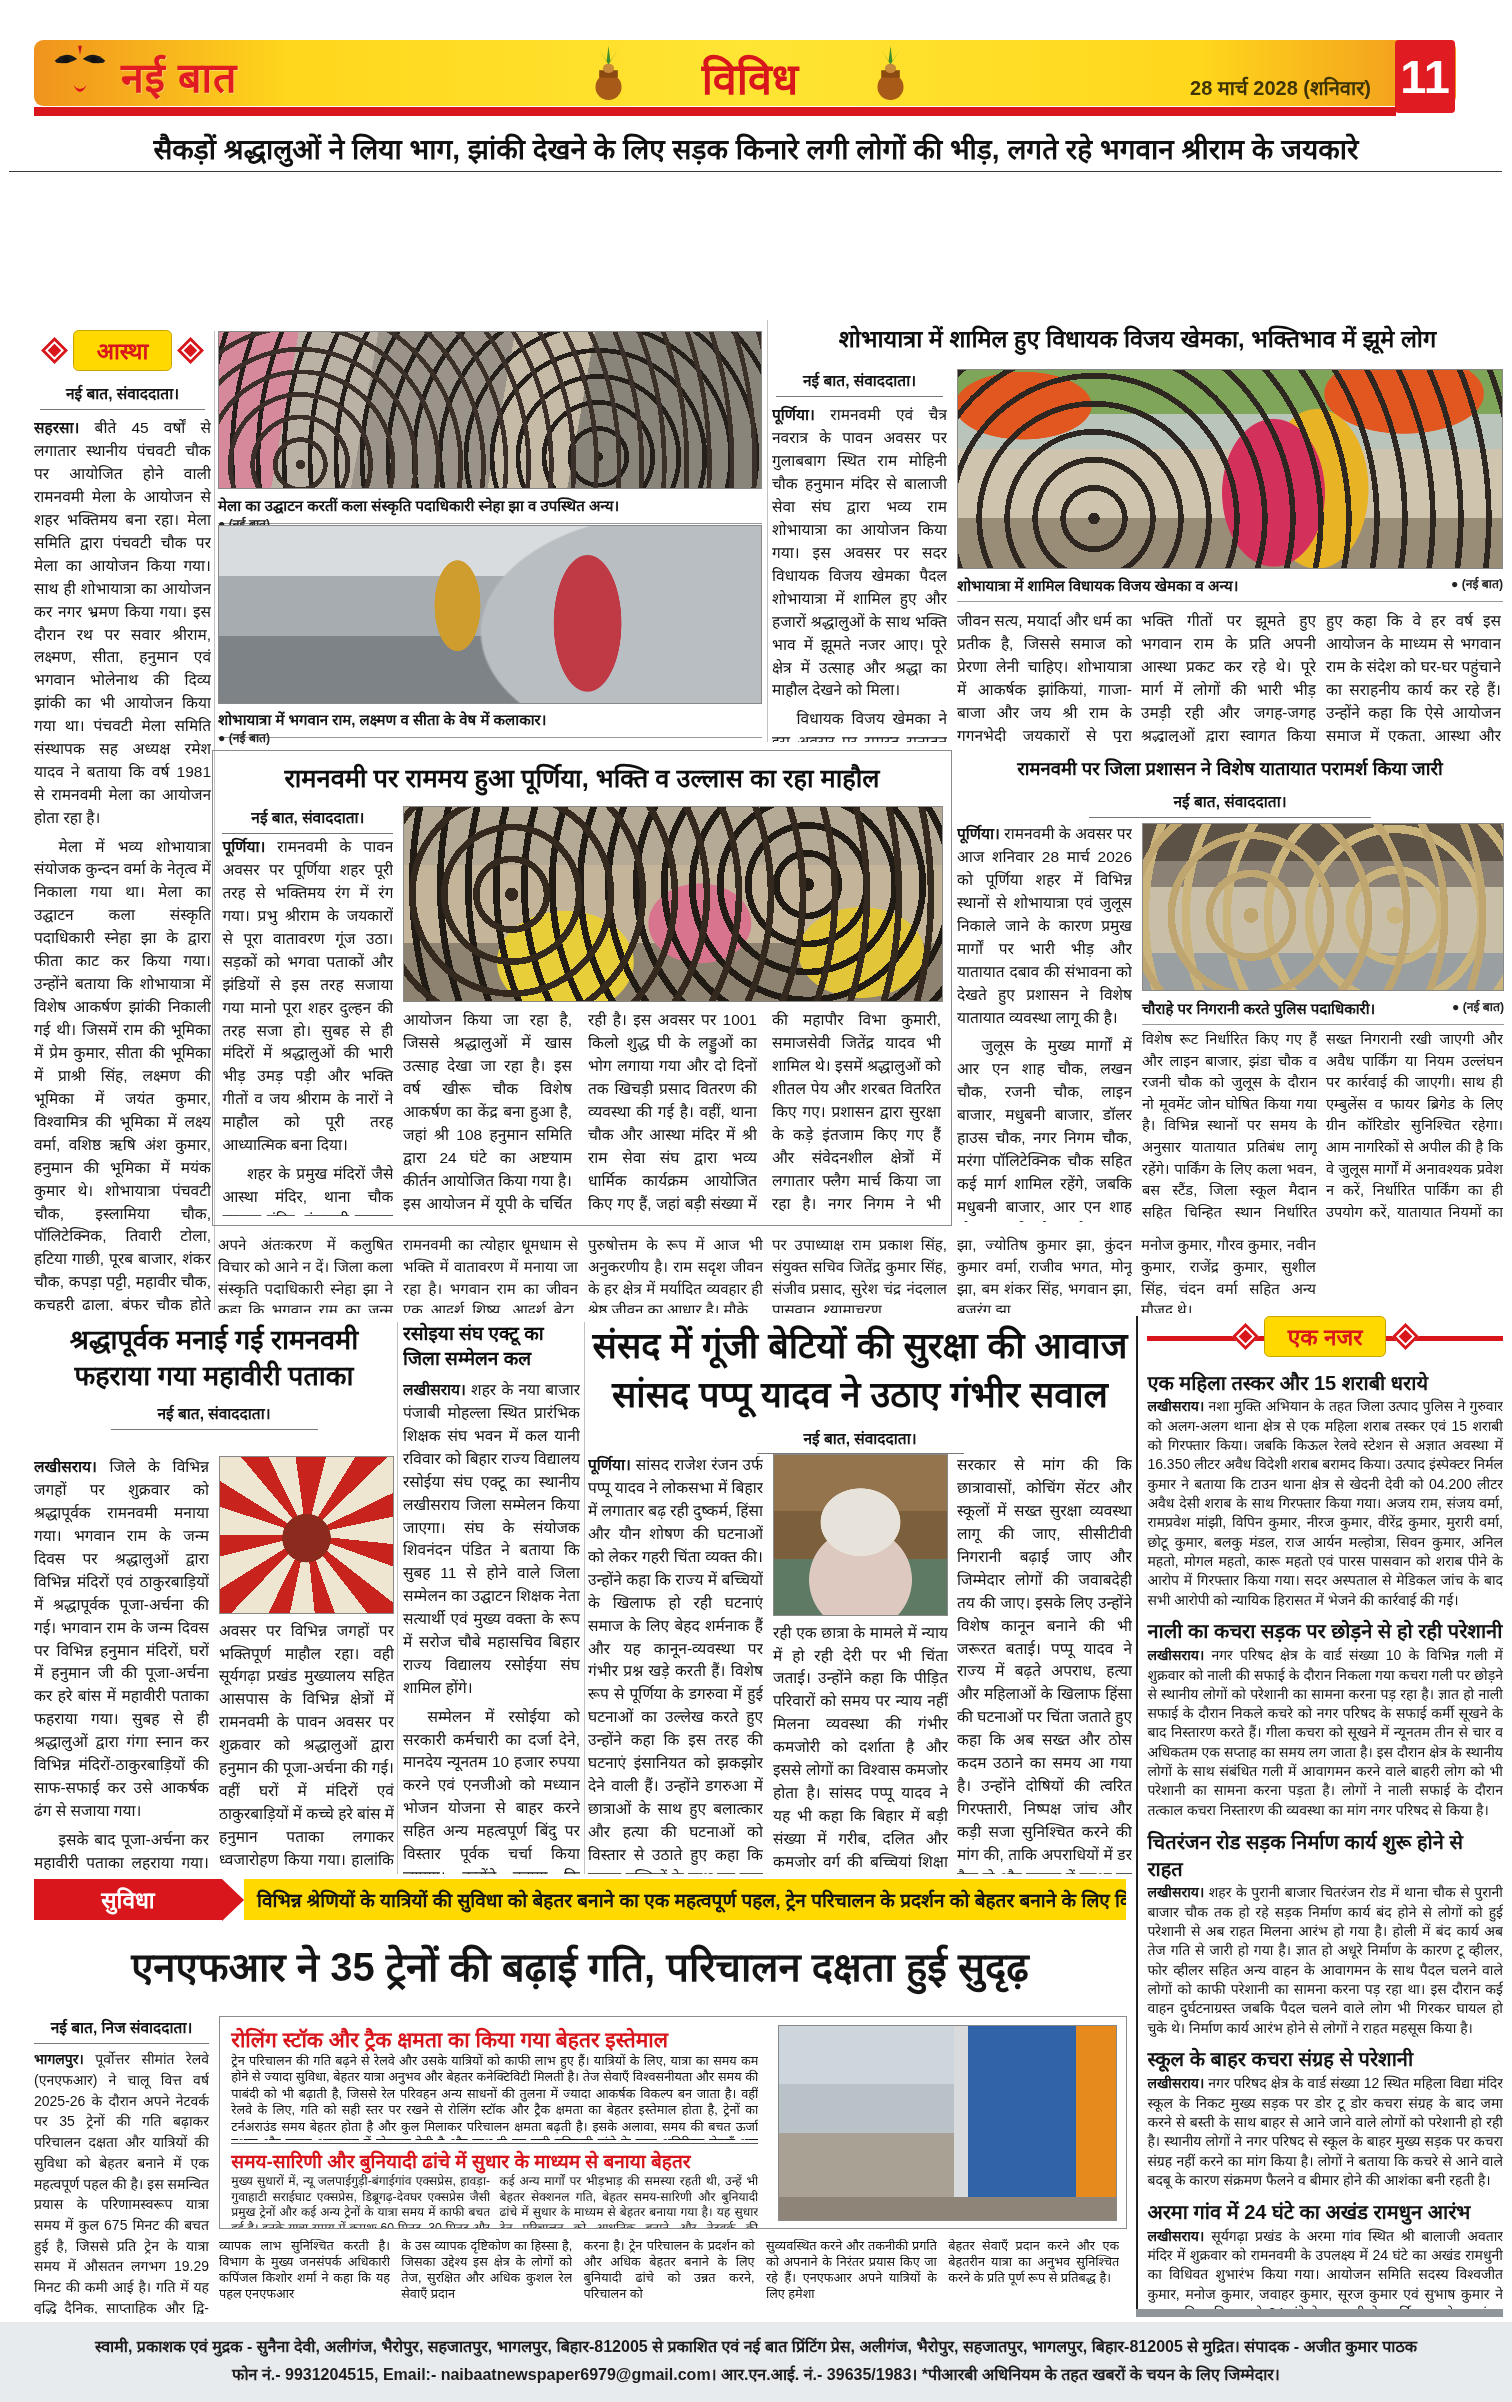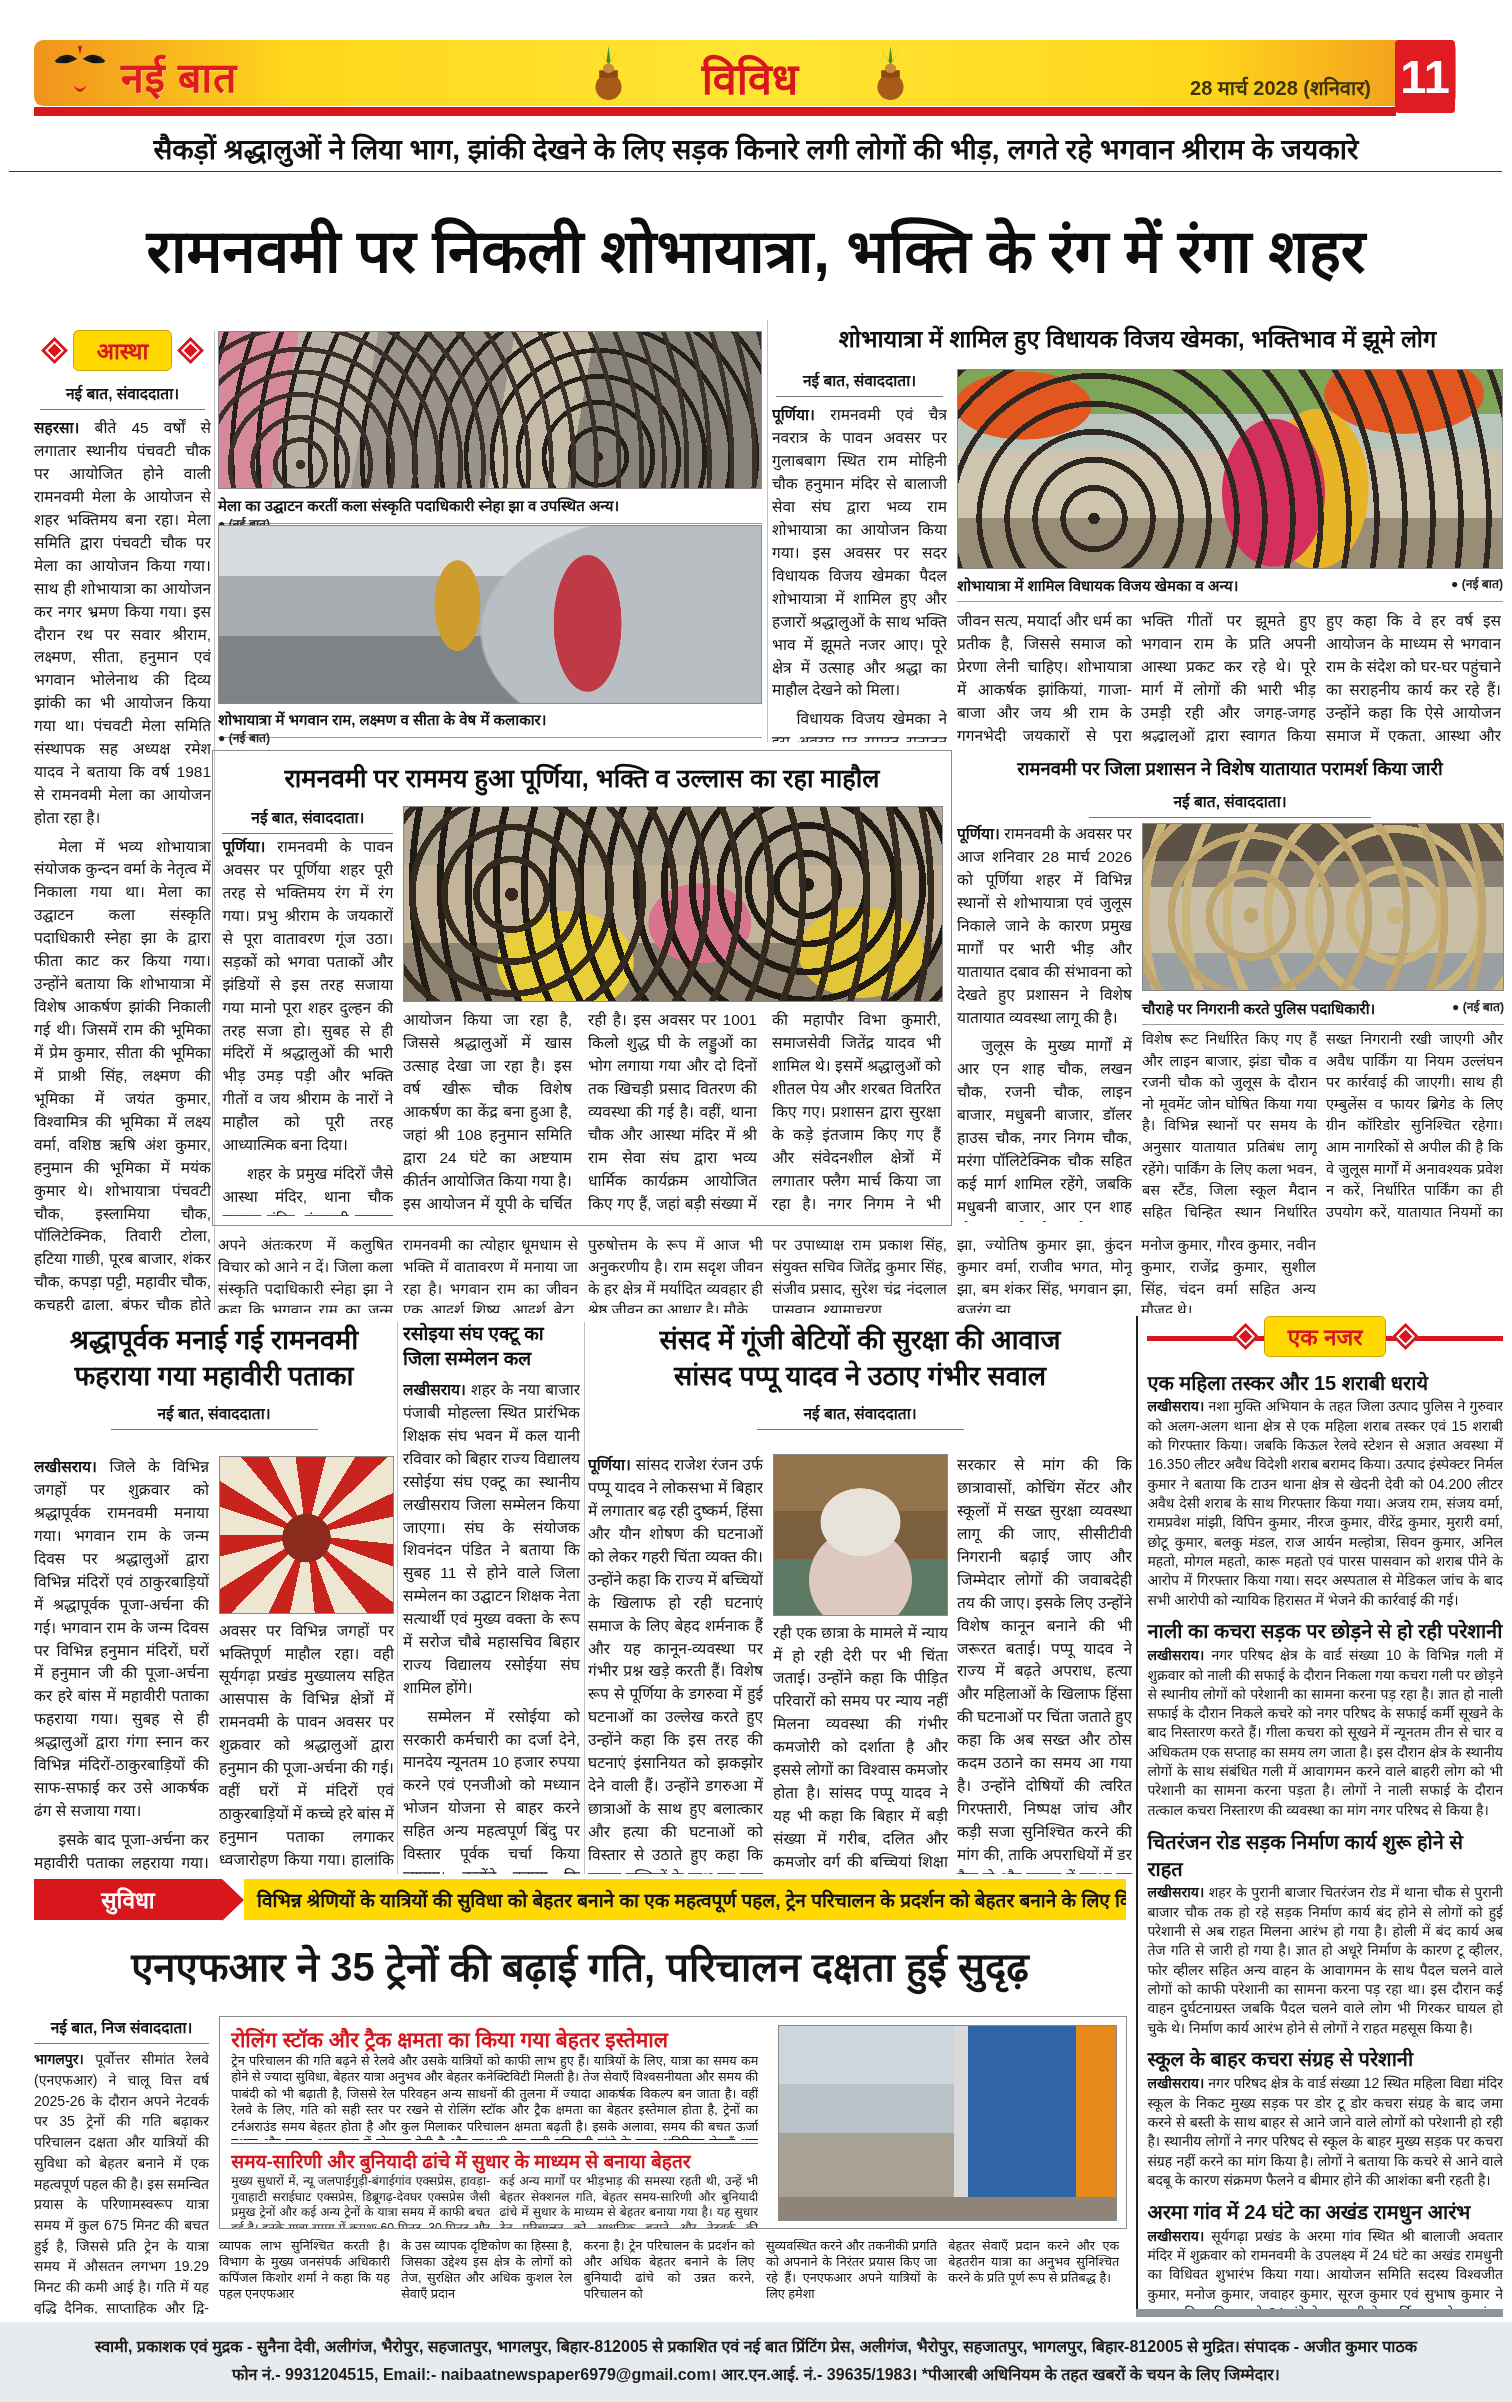--- a/index.html
+++ b/index.html
@@ -15,21 +15,21 @@
   .redstrip{background:#d8161c;}
   
   .kicker{font-size:28px;font-weight:800;text-align:center;white-space:nowrap;overflow:hidden;color:#111;}
   .mainhead{font-size:60px;font-weight:800;text-align:center;white-space:nowrap;overflow:hidden;color:#0d0d0d;}
   .hl{font-weight:800;color:#0f0f0f;text-align:center;overflow:hidden;}
   .hl1{font-size:23.5px;white-space:nowrap;}
   .hl2{font-size:25.4px;white-space:nowrap;}
   .hl3{font-size:18.4px;white-space:nowrap;}
   .hl4{font-size:27px;line-height:1.35;}
   .hl5{font-size:19px;line-height:1.3;text-align:left;}
-  .hl6{font-size:27px;line-height:1.35;}
+  .hl6{font-size:36px;line-height:1.35;}
   .nfr-head{font-size:40px;font-weight:800;text-align:center;white-space:nowrap;overflow:hidden;}
   
   .byline{font-weight:700;font-size:15.5px;text-align:center;border-bottom:0.9px solid #777;padding-bottom:4.7px;}
   .bt{font-size:15.5px;line-height:1.48;text-align:justify;overflow:hidden;}
   .bt p{margin:0 0 5.6px 0;text-indent:24.5px;}
   .bt p.np{text-indent:0;}
   .dl{font-weight:800;}
   .cap{font-weight:700;font-size:15px;display:flex;justify-content:space-between;align-items:flex-start;border-bottom:0.9px solid #999;padding-top:2.8px;}
   .cap .cr{font-size:12.2px;white-space:nowrap;font-weight:700;color:#222;}
   .frag{font-size:15px;line-height:1.45;text-align:justify;overflow:hidden;}
@@ -124,21 +124,20 @@
           <ellipse cx="22" cy="28" rx="6" ry="5" fill="#c98a3a"></ellipse>
           <path d="M22 24 L12 8 L20 20 L22 4 L24 20 L32 8 Z" fill="#3f8f2e"></path>
         </svg>
     </span>
     <span class="abs mast-date" style="right:85px;top:34px;">28 मार्च 2028 (शनिवार)</span>
   </div>
   <div class="abs pagebox" style="left:1395px;top:40px;width:60px;height:73px;">11</div>
   <div class="abs redstrip" style="left:34px;top:107px;width:1362px;height:9.4px;"></div>
 
   <div class="abs kicker" style="left:9.4px;top:128px;width:1493px;height:43px;line-height:43px;border-bottom:1.9px solid #3a3a3a;">सैकड़ों श्रद्धालुओं ने लिया भाग, झांकी देखने के लिए सड़क किनारे लगी लोगों की भीड़, लगते रहे भगवान श्रीराम के जयकारे</div>
-  <div class="abs mainhead" style="left:9.4px;top:188px;width:1493px;height:128px;line-height:128px;">रामनवमी पर निकली शोभायात्रा, भक्ति के रंग में रंगा शहर</div>
 
   <div class="abs" style="left:34px;top:330px;width:177px;height:981px;overflow:hidden;">
     <div class="badgerow">
       <span class="diam"></span>
       <span class="pill">आस्था</span>
       <span class="diam"></span>
     </div>
     <div class="byline" style="margin:11.3px 5.6px 7.5px 5.6px;">नई बात, संवाददाता।</div>
     <div class="bt">
       <p class="np"><span class="dl">सहरसा।</span> <span>बीते 45 वर्षों से लगातार स्थानीय पंचवटी चौक पर आयोजित होने वाली रामनवमी मेला के आयोजन से शहर भक्तिमय बना रहा। मेला समिति द्वारा पंचवटी चौक पर मेला का आयोजन किया गया। साथ ही शोभायात्रा का आयोजन कर नगर भ्रमण किया गया। इस दौरान रथ पर सवार श्रीराम, लक्ष्मण, सीता, हनुमान एवं भगवान भोलेनाथ की दिव्य झांकी का भी आयोजन किया गया था। पंचवटी मेला समिति संस्थापक सह अध्यक्ष रमेश यादव ने बताया कि वर्ष 1981 से रामनवमी मेला का आयोजन होता रहा है।</span></p>

